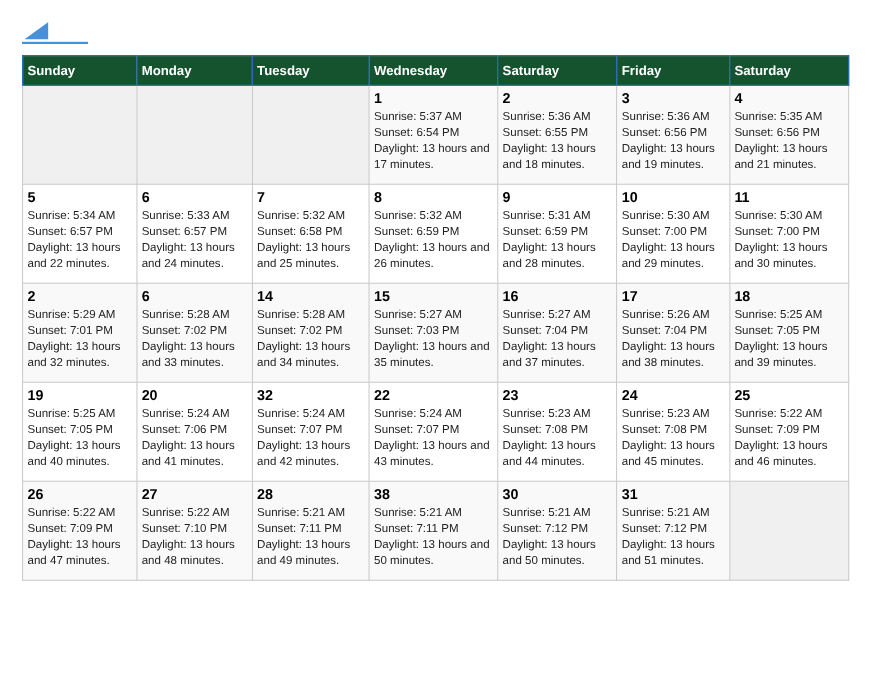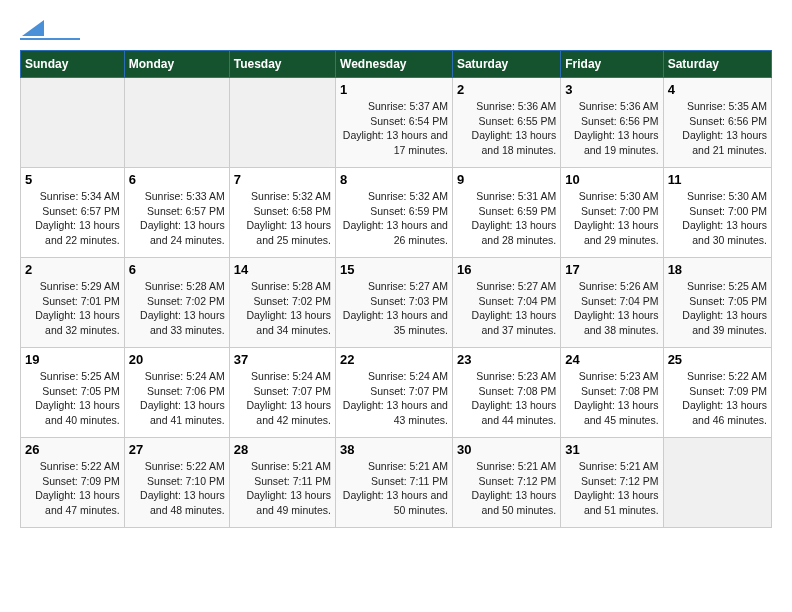--- a/index.html
+++ b/index.html
@@ -82,21 +82,20 @@
     .day-number {
       font-weight: bold;
       font-size: 13px;
       display: block;
       margin-bottom: 2px;
     }
     .day-info {
       font-size: 10.5px;
       color: #222;
       line-height: 1.4;
-      text-align: right;
     }
     .empty-cell {
       background: #f0f0f0 !important;
     }
   </style>
 </head>
 <body>
 
 <div class="header">
   <div class="logo">
@@ -293,21 +292,21 @@
         </td>
         <td>
           <span class="day-number">20</span>
 <div class="day-info">
   Sunrise: 5:24 AM<br>
   Sunset: 7:06 PM<br>
   Daylight: 13 hours and 41 minutes.
 </div>
         </td>
         <td>
-          <span class="day-number">37</span>
+          <span class="day-number">32</span>
 <div class="day-info">
   Sunrise: 5:24 AM<br>
   Sunset: 7:07 PM<br>
   Daylight: 13 hours and 42 minutes.
 </div>
         </td>
         <td>
           <span class="day-number">22</span>
 <div class="day-info">
   Sunrise: 5:24 AM<br>

